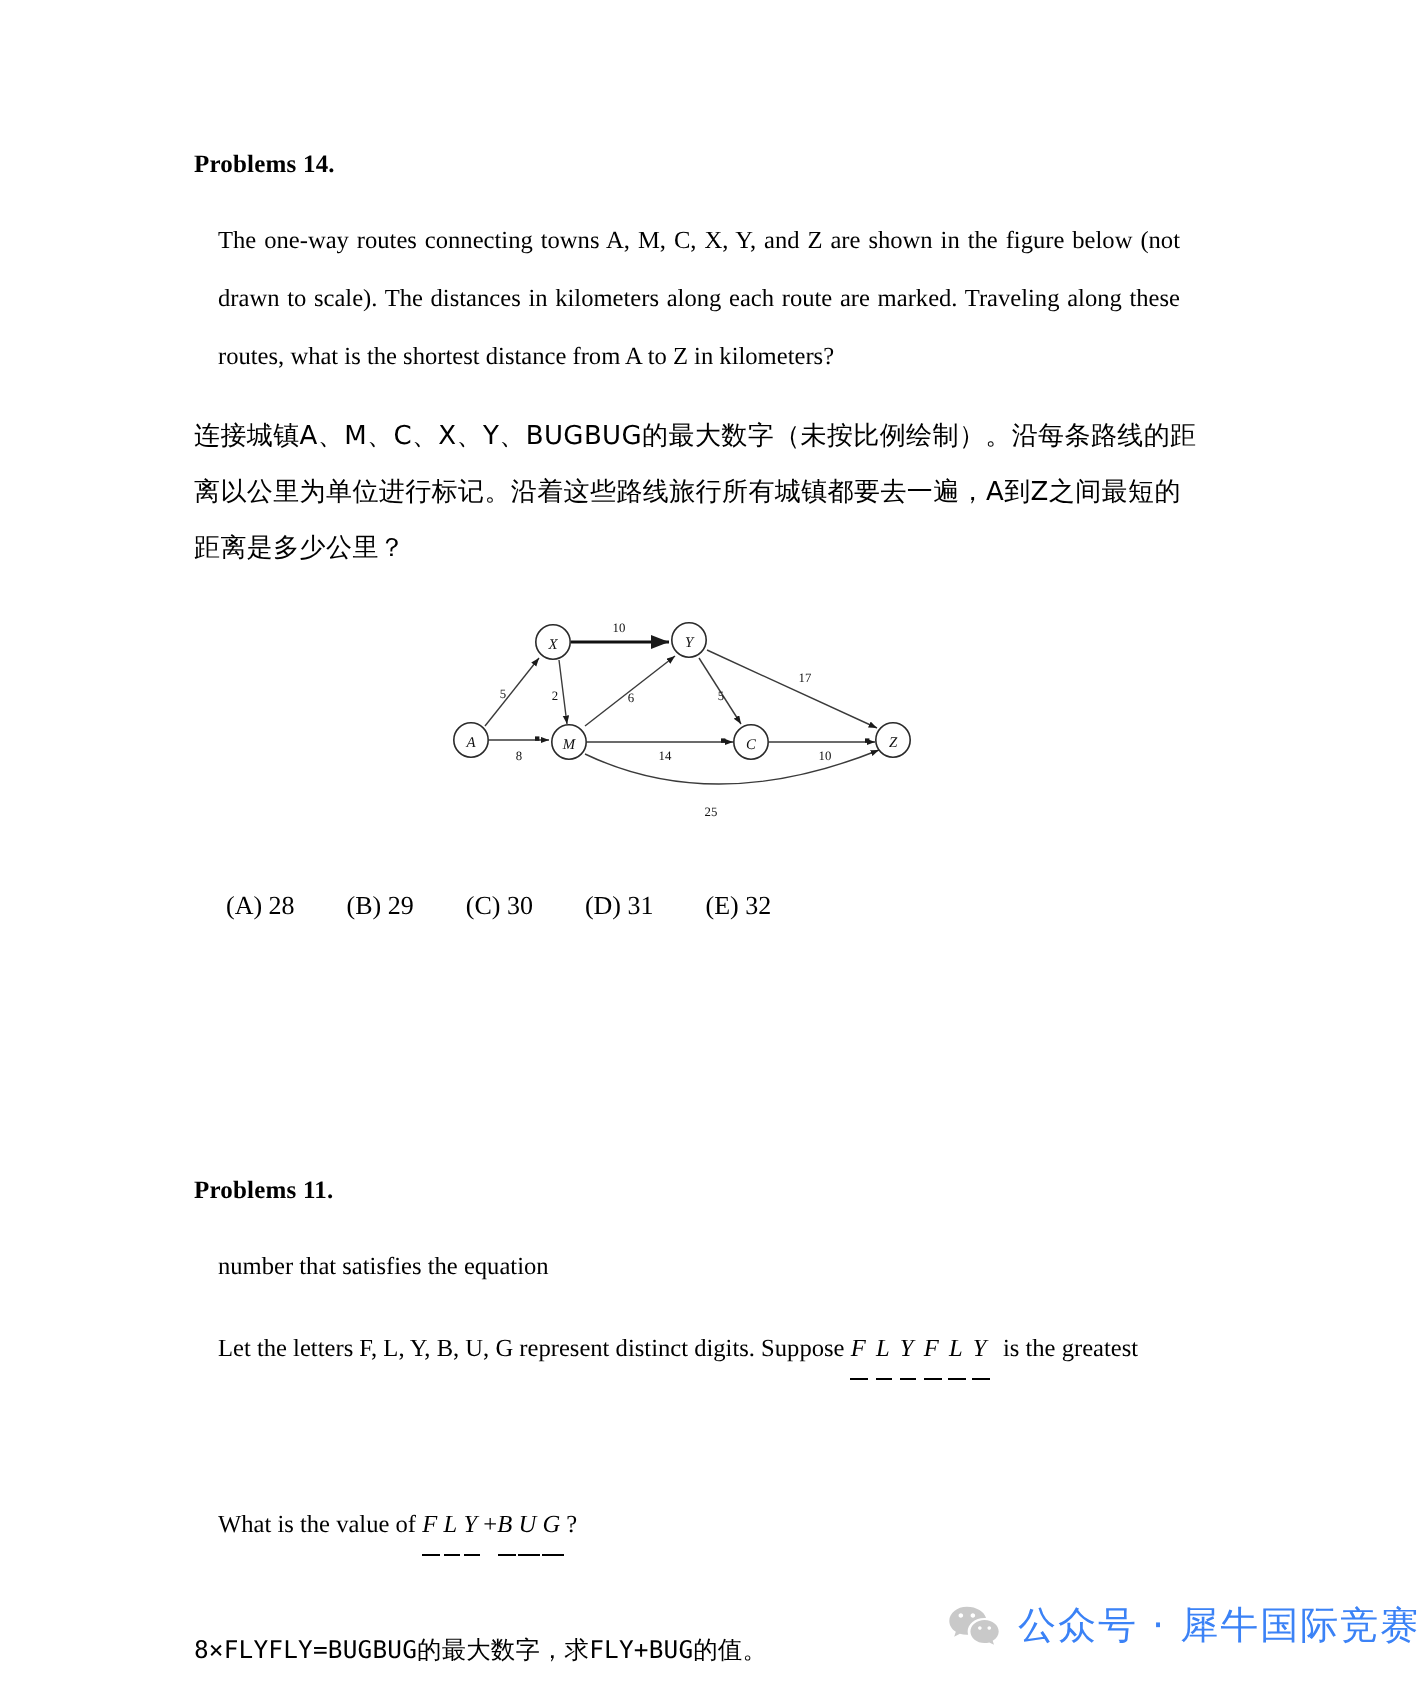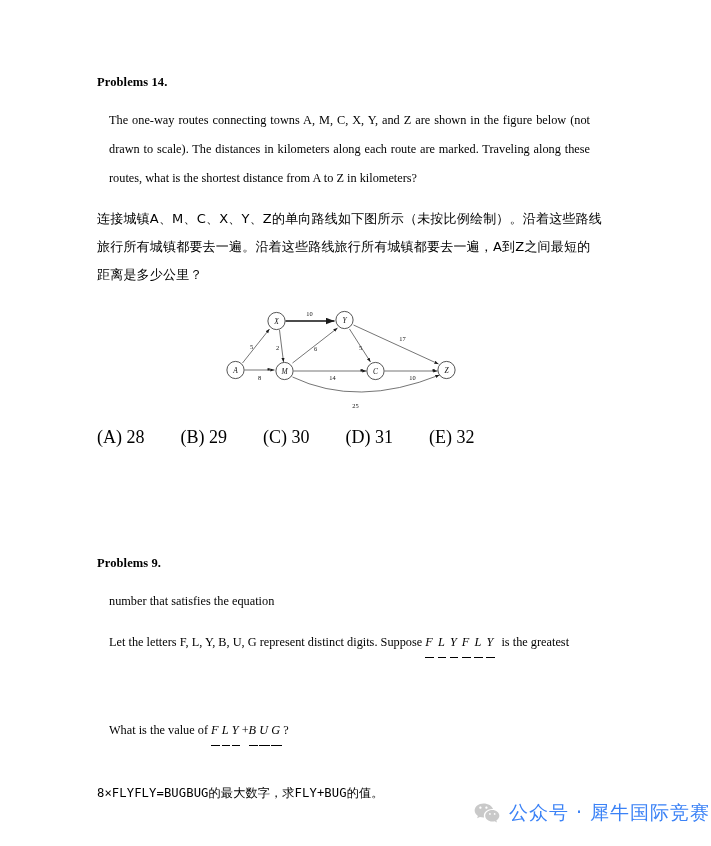--- a/index.html
+++ b/index.html
@@ -57,23 +57,23 @@
 
   .zh-mono {
     font-size: 12.2px;
     line-height: 26px;
     margin: 0;
     font-family: "DejaVu Sans Mono", "Liberation Mono", monospace;
     letter-spacing: 0.1px;
   }
 
   .choices {
-    font-size: 18px;
+    font-size: 13px;
     line-height: 20px;
-    margin: 0;
+    margin: 16px;
     white-space: pre;
   }
 
   .eq-line {
     font-size: 12.8px;
     line-height: 22px;
     text-align: center;
     margin: 0;
   }
 
@@ -128,21 +128,21 @@
 </head>
 <body>
 
 <div class="page">
   <div class="content">
 
     <div class="prob-title">Problems 14.</div>
 
     <p class="en-par">The one-way routes connecting towns A, M, C, X, Y, and Z are shown in the figure below (not drawn to scale). The distances in kilometers along each route are marked. Traveling along these routes, what is the shortest distance from A to Z in kilometers?</p>
 
-    <p class="zh-par">连接城镇A、M、C、X、Y、Z的单向路线如下图所示（未按比例绘制）。沿着这些路线旅行所有城镇都要去一遍。沿着这些路线旅行所有城镇都要去一遍，A到Z之间最短的距离是多少公里？</p>
+    <p class="zh-par">连接城镇A、M、C、X、Y、BUGBUG的最大数字（未按比例绘制）。沿每条路线的距离以公里为单位进行标记。沿着这些路线旅行所有城镇都要去一遍，A到Z之间最短的距离是多少公里？</p>
 
     <div class="gap-a"></div>
 
     <div class="figure-wrap">
       <svg width="505" height="108" viewBox="0 0 320 108" xmlns="http://www.w3.org/2000/svg">
         <defs>
           <marker id="ah" markerWidth="7" markerHeight="7" refX="6" refY="2.3" orient="auto" markerUnits="strokeWidth">
             <path d="M0,0 L6,2.3 L0,4.6 z" fill="#1a1a1a"></path>
           </marker>
         </defs>
@@ -217,21 +217,21 @@
         </g>
       </svg>
     </div>
 
     <div class="gap-d"></div>
 
     <p class="choices">(A) 28        (B) 29        (C) 30        (D) 31        (E) 32</p>
 
     <div class="gap-c"></div>
 
-    <div class="prob-title">Problems 9.</div>
+    <div class="prob-title">Problems 11.</div>
 
     <p class="en-par nojust">number that satisfies the equation</p>
 
     <p class="en-par nojust">
       <span>Let the letters F, L, Y, B, U, G represent distinct digits.  Suppose</span>
       <span class="uvar spaced"><span>F</span><span>L</span><span>Y</span><span>F</span><span>L</span><span>Y</span></span>
       <span>is the greatest</span>
     </p>
 
     <div class="gap-e"></div>

